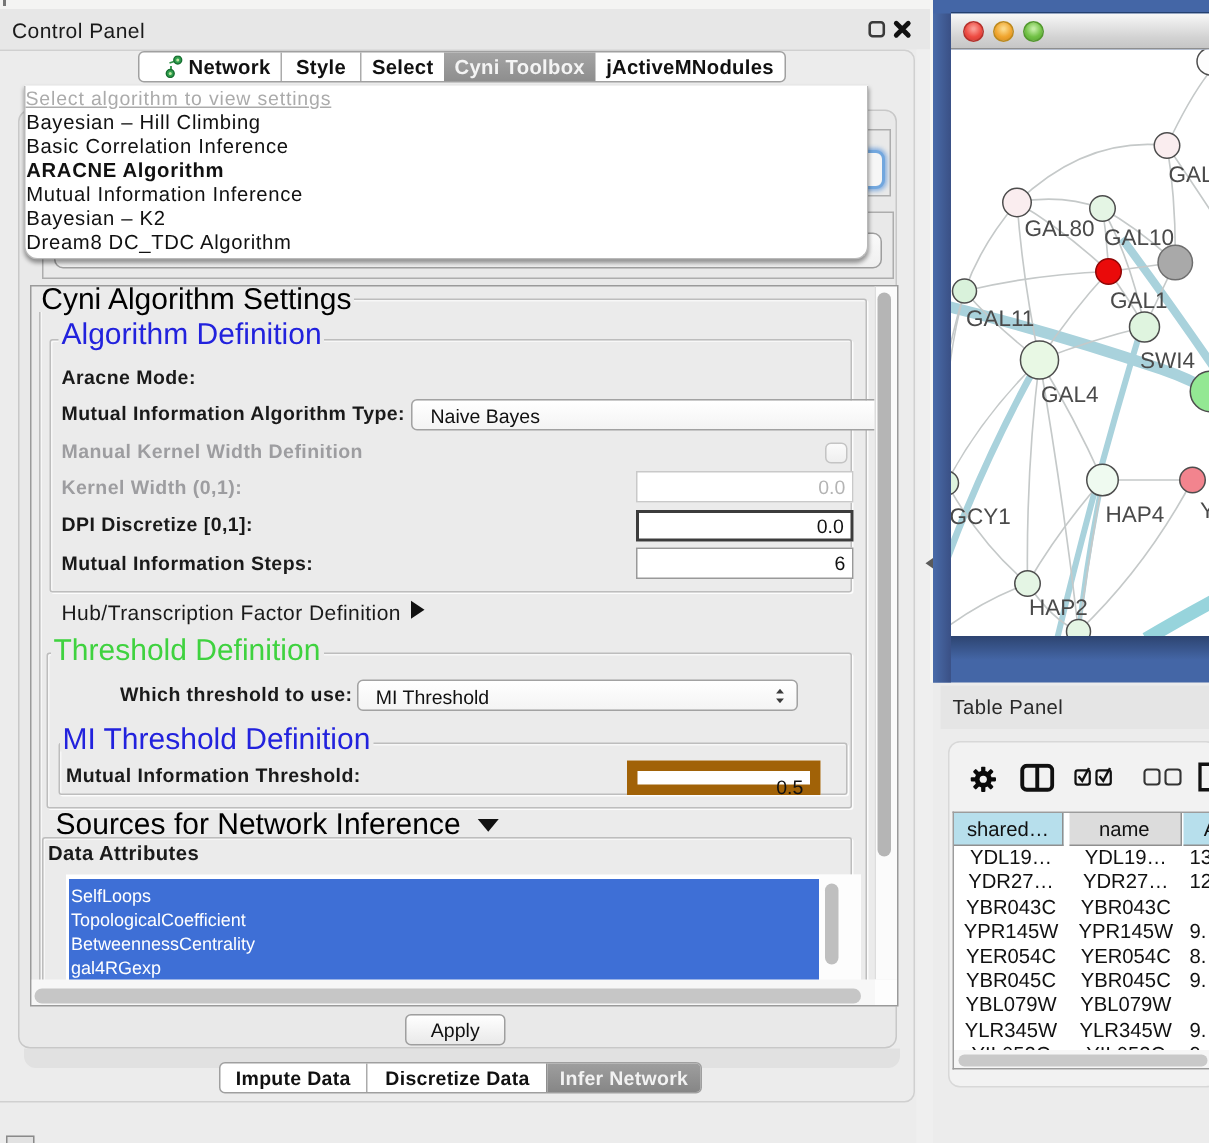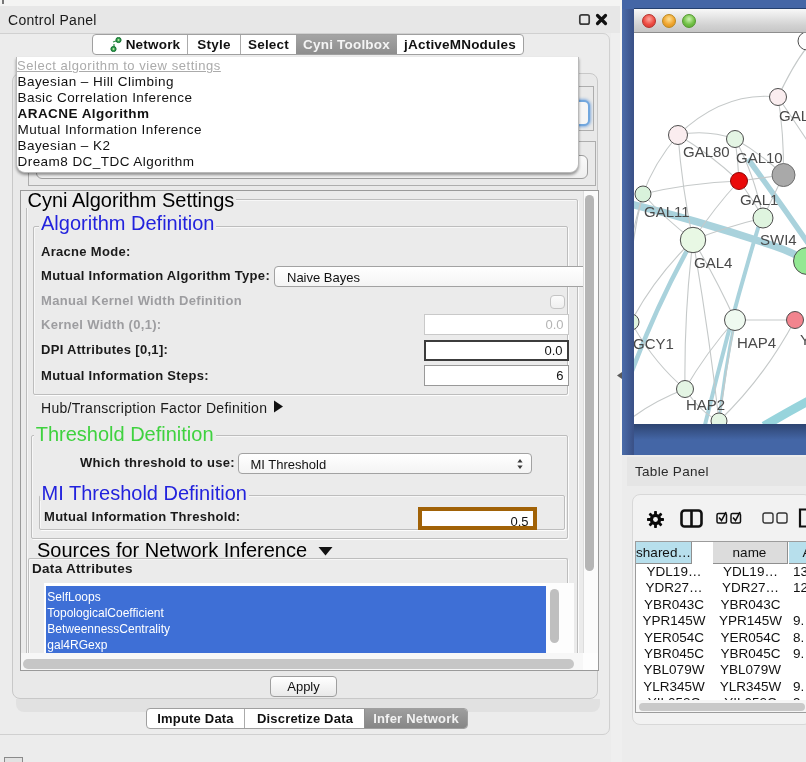--- a/index.html
+++ b/index.html
@@ -69,21 +69,21 @@
       <span class="tx">Naive Bayes</span>
     <svg class="stp" viewBox="0 0 8 11">
         <path d="M4 0.6 L6.6 3.9 L1.4 3.9 Z" fill="#3A3A3A"></path>
         <path d="M4 10.4 L6.6 7.1 L1.4 7.1 Z" fill="#3A3A3A"></path>
       </svg>
     </div>
   <div class="lbl b dis" style="left:20px;top:102px;">Manual Kernel Width Definition</div>
   <div class="abs" style="left:529px;top:104px;width:15px;height:14px;background:linear-gradient(#FBFBFB,#EFEFEF);border:1.5px solid #C4C4C4;border-radius:4px;"></div>
   <div class="lbl b dis" style="left:20px;top:126px;">Kernel Width (0,1):</div>
   <div class="inp" style="left:403px;top:123px;width:145px;height:21px;border:1px solid #C9C9C9;color:#B4B4B4;line-height:19px;">0.0</div>
-  <div class="lbl b" style="left:20px;top:151px;">DPI Attributes [0,1]:</div>
+  <div class="lbl b" style="left:20px;top:151px;">DPI Discretize [0,1]:</div>
   <div class="inp" style="left:403px;top:148.5px;width:145px;height:21px;border:2px solid #3C3C3C;line-height:17px;">0.0</div>
   <div class="lbl b" style="left:20px;top:177px;text-align:right;">Mutual Information Steps:</div>
   <div class="inp" style="left:403px;top:174px;width:145px;height:21px;border:1px solid #999;line-height:19px;">6</div>
 
   <div class="lbl" style="left:20px;top:209px;font-size:14px;">Hub/Transcription Factor Definition</div>
   <svg class="abs" style="left:251px;top:209px;" width="12" height="13" viewBox="0 0 12 13">
       <path d="M2 0.5 L11 6.5 L2 12.5 Z" fill="#111"></path>
     </svg>
 
   <div class="grp" style="left:10.4px;top:244.3px;width:537px;height:104px;"></div>
@@ -92,21 +92,21 @@
   <div class="combo" style="left:216.5px;top:262px;width:294px;height:21px;">
       <span class="tx">MI Threshold</span>
     <svg class="stp" viewBox="0 0 8 11">
         <path d="M4 0.6 L6.6 3.9 L1.4 3.9 Z" fill="#3A3A3A"></path>
         <path d="M4 10.4 L6.6 7.1 L1.4 7.1 Z" fill="#3A3A3A"></path>
       </svg>
     </div>
   <div class="grp" style="left:17.8px;top:304px;width:526px;height:34.7px;"></div>
   <div class="gt" style="left:18.6px;top:295px;color:#2222DD;">MI Threshold Definition</div>
   <div class="lbl b" style="left:23px;top:318px;">Mutual Information Threshold:</div>
-  <div class="inp" style="left:397px;top:316px;width:119px;height:23px;border:4px solid #a16207;line-height:21px;">0.5</div>
+  <div class="inp" style="left:397px;top:316px;width:129px;height:23px;border:7px solid #a16207;line-height:21px;">0.5</div>
 
   <div class="grp" style="left:7px;top:367px;width:540px;height:130px;border-bottom:none;"></div>
   <div class="gt" style="left:14px;top:352px;">Sources for Network Inference&nbsp;&nbsp;<svg width="15" height="10" viewBox="0 0 15 10" style="vertical-align:1px;">
         <path d="M0.5 1 L14.5 1 L7.5 9.5 Z" fill="#111"></path>
       </svg></div>
   <div class="lbl b" style="left:11px;top:370px;font-size:13.5px;">Data Attributes</div>
   <div class="abs" style="left:23px;top:392px;width:530px;height:71px;background:#FFF;overflow:hidden;">
     <div class="abs" style="left:1.8px;top:2.5px;width:500px;height:68.5px;background:#3E6FD6;color:#FFF;font-size:12px;line-height:16.2px;padding:3px 0 0 1.5px;">SelfLoops<br>TopologicalCoefficient<br>BetweennessCentrality<br>gal4RGexp</div>
     <div class="abs" style="left:502px;top:0;width:28px;height:71px;background:#FDFDFD;"></div>
     <div class="abs" style="left:506px;top:6px;width:8.5px;height:54px;background:#BFBFBF;border-radius:4.5px;"></div>
@@ -257,21 +257,21 @@
   <svg class="abs" style="left:129px;top:17px;" width="26" height="12" viewBox="0 0 26 12">
     <rect x="1" y="1" width="10" height="10" rx="2" fill="none" stroke="#333" stroke-width="1.4"></rect>
     <rect x="15" y="1" width="10" height="10" rx="2" fill="none" stroke="#333" stroke-width="1.4"></rect>
   </svg>
   <svg class="abs" style="left:165px;top:13px;" width="15" height="20" viewBox="0 0 15 20">
     <path d="M2 1.5 L9 1.5 L14 6.5 L14 18.5 L2 18.5 Z" fill="none" stroke="#111" stroke-width="2.2"></path>
     <path d="M9 1.5 L9 6.5 L14 6.5" fill="none" stroke="#111" stroke-width="1.6"></path>
   </svg>
 
   <div class="abs" style="left:2px;top:46px;width:178px;height:172px;background:#FFF;border:1px solid #9C9C9C;border-right:none;font-size:13.5px;color:#111;overflow:hidden;">
-    <div class="abs" style="left:0;top:0;width:56px;height:22px;background:#B7DFEC;border-right:1px solid #8F8F8F;border-bottom:1px solid #8F8F8F;text-align:center;line-height:22px;">shared…</div>
+    <div class="abs" style="left:0;top:0;width:73px;height:22px;background:#B7DFEC;border-right:1px solid #8F8F8F;border-bottom:1px solid #8F8F8F;text-align:center;line-height:22px;">shared…</div>
     <div class="abs" style="left:76.5px;top:0;width:75px;height:22px;background:#DCDCDC;border-right:1px solid #8F8F8F;border-bottom:1px solid #8F8F8F;text-align:center;line-height:22px;">name</div>
     <div class="abs" style="left:152.5px;top:0;width:90px;height:22px;background:#B7DFEC;border-bottom:1px solid #8F8F8F;text-align:left;line-height:22px;padding-left:14px;">Avg</div>
     <div class="abs" id="trows" style="left:0;top:22px;width:178px;height:150px;line-height:16.4px;">
         <div style="position:absolute;left:0;top:0px;width:76px;text-align:center;">YDL19…</div>
         <div style="position:absolute;left:77px;top:0px;width:75px;text-align:center;">YDL19…</div>
         <div style="position:absolute;left:157px;top:0px;width:30px;">13</div>
         <div style="position:absolute;left:0;top:16.4px;width:76px;text-align:center;">YDR27…</div>
         <div style="position:absolute;left:77px;top:16.4px;width:75px;text-align:center;">YDR27…</div>
         <div style="position:absolute;left:157px;top:16.4px;width:30px;">12</div>
         <div style="position:absolute;left:0;top:32.8px;width:76px;text-align:center;">YBR043C</div>

